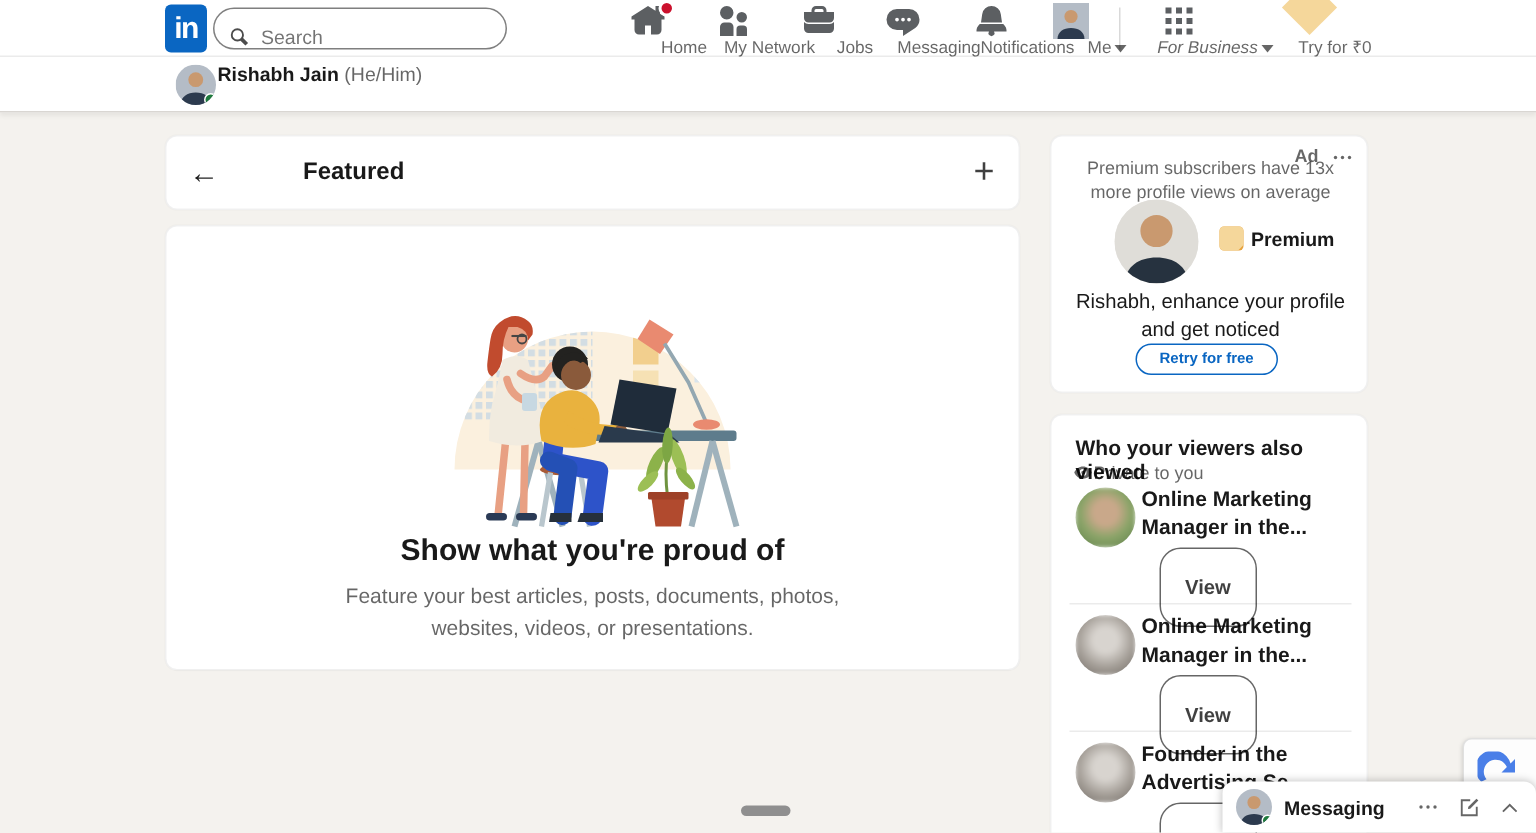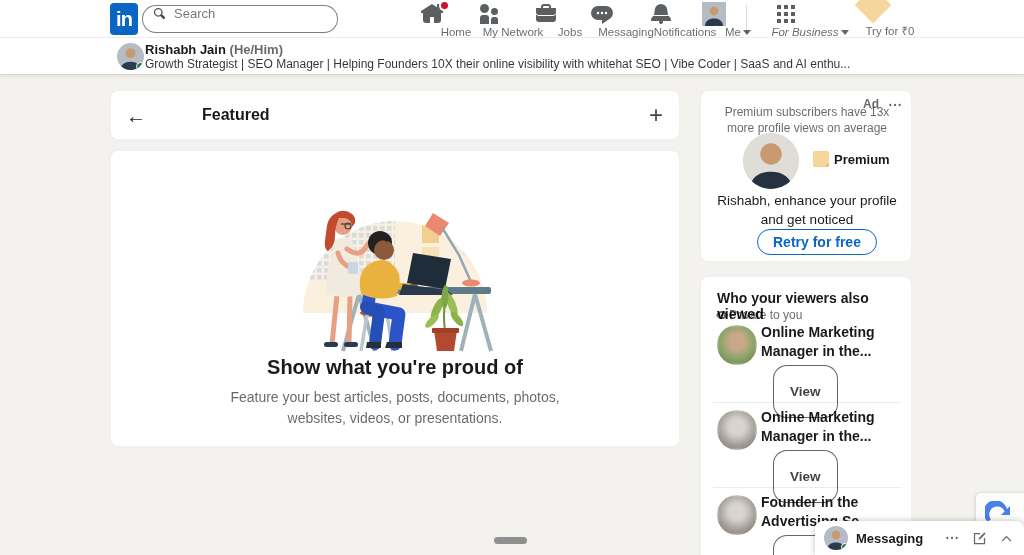--- a/index.html
+++ b/index.html
@@ -3,42 +3,42 @@
 <meta charset="utf-8">
 <style>
   * { margin:0; padding:0; box-sizing:border-box; }
   html,body { width:1024px; height:555px; overflow:hidden; }
   body { font-family:"Liberation Sans", sans-serif; background:#f4f2ee; position:relative; }
   #app { position:absolute; inset:0; width:1024px; height:555px; }
 
   
   .topnav { position:absolute; left:0; top:0; width:1024px; height:38px; background:#fff; border-bottom:1px solid rgba(0,0,0,0.08); z-index:30; }
   .logo { position:absolute; left:110px; top:3px; width:28px; height:32px; background:#0a66c2; border-radius:4px; color:#fff; font-weight:bold; font-size:20px; display:flex; align-items:center; justify-content:center; letter-spacing:-1px; }
-  .searchbox { position:absolute; left:142px; top:5px; width:196px; height:28px; border:1px solid rgba(0,0,0,0.5); border-radius:14px; background:#fff; display:flex; align-items:flex-start; padding-left:9px; }
+  .searchbox { position:absolute; left:142px; top:5px; width:196px; height:28px; border:1px solid rgba(0,0,0,0.5); border-radius:14px; background:#fff; display:flex; align-items:flex-end; padding-left:9px; }
   .searchbox svg { flex:0 0 auto; }
   .searchbox input { border:none; outline:none; background:transparent; font-size:13px; margin-left:7px; width:140px; color:rgba(0,0,0,0.9); font-family:"Liberation Sans",sans-serif; }
   .searchbox input::placeholder { color:rgba(0,0,0,0.55); }
   .navitem { position:absolute; top:0; height:38px; display:flex; flex-direction:column; align-items:center; cursor:pointer; }
   .navitem .nicon { height:24px; margin-top:2px; position:relative; color:#5c5f62; }
   .navitem .nlabel { font-size:11.5px; color:rgba(0,0,0,0.6); white-space:nowrap; margin-top:0px; display:flex; align-items:center; gap:2px;padding-left:48px; }
   .navbadge { position:absolute; top:-2px; right:-6px; width:11px; height:11px; background:#cb112d; border:2px solid #fff; border-radius:50%; }
   .navdivider { position:absolute; left:746px; top:5px; width:1px; height:28px; background:rgba(0,0,0,0.15); }
   .caret { width:0; height:0; border-left:4px solid transparent; border-right:4px solid transparent; border-top:5px solid rgba(0,0,0,0.6); display:inline-block; }
   .mini-avatar { width:24px; height:24px; border-radius:50%; overflow:hidden; background:#b9c0c9; }
   .gold-sq { width:22px; height:22px; border-radius:3px; background:#e7a33e; position:relative; overflow:hidden; margin-top:1px; }
   .gold-sq::after { content:""; position:absolute; left:-6px; top:-10px; width:26px; height:26px; background:#f5d79b; transform:rotate(45deg); }
 
   
   .subheader { position:absolute; left:0; top:38px; width:1024px; height:37px; background:#fff; border-bottom:1px solid #d9d6d2; box-shadow:0 2px 3px rgba(0,0,0,0.06); z-index:25; }
   .sub-avatar { position:absolute; left:117px; top:5px; width:27px; height:27px; border-radius:50%; overflow:hidden; }
   .status-dot { position:absolute; width:9px; height:9px; border-radius:50%; background:#1f7a3d; border:1.5px solid #fff; }
   .sub-avatar .status-dot { right:-1px; bottom:-1px; }
   .sub-name-row { position:absolute; left:145px; top:4px; font-size:13px; color:rgba(0,0,0,0.9); }
   .sub-name-row b { font-weight:bold; }
-  .sub-pronouns { color:rgba(0,0,0,0.6); font-weight:bold; }
+  .sub-pronouns { color:rgba(0,0,0,0.6); font-weight:normal; }
   .sub-headline { position:absolute; left:145px; top:19px; font-size:12px; color:rgba(0,0,0,0.8); width:720px; white-space:nowrap; overflow:hidden; }
 
   
   .card { position:absolute; background:#fff; border-radius:8px; border:1px solid rgba(0,0,0,0.06); box-shadow:0 0 0 0.5px rgba(0,0,0,0.02); }
 
   
   .featured-head { left:110px; top:90px; width:570px; height:50px; }
   .back-btn { position:absolute; left:122px; top:102px; width:28px; height:28px; font-size:20px; color:rgba(0,0,0,0.9); display:flex; align-items:center; justify-content:center; cursor:pointer; border-radius:50%; }
   .featured-title { position:absolute; left:162px; top:106px; font-size:16px; font-weight:bold; color:rgba(0,0,0,0.9);margin-left:40px; }
   .add-btn { position:absolute; left:642px; top:101px; width:28px; height:28px; font-size:24px; font-weight:300; color:rgba(0,0,0,0.75); display:flex; align-items:center; justify-content:center; cursor:pointer; border-radius:50%; }
@@ -51,21 +51,21 @@
 
   
   .ad-card { left:700px; top:90px; width:212px; height:172px; }
   .ad-label { position:absolute; right:32px; top:6px; font-size:12px; font-weight:600; color:rgba(0,0,0,0.6); }
   .ad-more { position:absolute; right:8px; top:6px; color:rgba(0,0,0,0.6); cursor:pointer; }
   .ad-tagline { position:absolute; left:16px; top:13px; width:180px; text-align:center; font-size:12px; line-height:1.35; color:rgba(0,0,0,0.6); }
   .ad-photo { position:absolute; left:42px; top:42px; width:56px; height:56px; border-radius:50%; overflow:hidden; background:#e8e6e2; }
   .premium-badge { position:absolute; left:112px; top:60px; display:flex; align-items:center; gap:5px; font-size:13px; font-weight:600; color:rgba(0,0,0,0.9); }
   .premium-badge .gold-sq { width:16px; height:16px; margin-top:0; }
   .ad-headline { position:absolute; left:14px; top:101px; width:184px; text-align:center; font-size:13.5px; line-height:1.4; color:rgba(0,0,0,0.9); }
-  .ad-cta { position:absolute; left:56px; top:138px; padding:4px 15px; border:1.5px solid #0a66c2; border-radius:15px; color:#0a66c2; font-size:14px; font-weight:bold; background:#fff; cursor:pointer; font-family:"Liberation Sans",sans-serif; }
+  .ad-cta { position:absolute; left:56px; top:138px; padding:4px 15px; border:1.5px solid #0a66c2; border-radius:15px; color:#0a66c2; font-size:10px; font-weight:bold; background:#fff; cursor:pointer; font-family:"Liberation Sans",sans-serif; }
 
   
   .viewers-card { left:700px; top:276px; width:212px; height:300px; }
   .viewers-title { position:absolute; left:16px; top:13px; font-size:14px; font-weight:bold; color:rgba(0,0,0,0.9); }
   .viewers-privacy { position:absolute; left:14px; top:31px; display:flex; align-items:center; gap:0; font-size:12px; color:rgba(0,0,0,0.6); }
   .viewer-item { position:absolute; left:16px; width:180px; height:78px; }
   .viewer-avatar { position:absolute; left:0; top:2px; width:40px; height:40px; border-radius:50%; overflow:hidden; }
   .viewer-avatar .blurimg { width:100%; height:100%; filter:blur(1.5px); }
   .blur-green { background:radial-gradient(circle at 50% 42%, #c9a88a 0 26%, #8aa468 55%, #5d7d4a 100%); }
   .blur-gray { background:radial-gradient(circle at 50% 42%, #d8d4cf 0 26%, #a39d96 60%, #6f6a64 100%); }
@@ -188,21 +188,20 @@
           <rect width="24" height="24" fill="#b4bcc6"></rect>
           <circle cx="12" cy="9" r="4.4" fill="#c9996f"></circle>
           <path d="M3 24c0-4.8 4-7.4 9-7.4s9 2.6 9 7.4z" fill="#2c3a4e"></path>
         </svg>
       <span class="status-dot"></span>
     </div>
     <div class="sub-name-row">
       <b>Rishabh Jain</b>
       <span class="sub-pronouns">(He/Him)</span>
     </div>
-    <div class="sub-headline">Growth Strategist | SEO Manager | Helping Founders 10X their online visibility with whitehat SEO | Vibe Coder | SaaS and AI enthu...</div>
   </div>
 
   <div class="card featured-head"></div>
   <div class="back-btn">←</div>
   <div class="featured-title">Featured</div>
   <div class="add-btn">+</div>
 
   <div class="card featured-empty"></div>
   <div class="illus">
     <svg width="240" height="190" viewBox="0 0 240 190">

